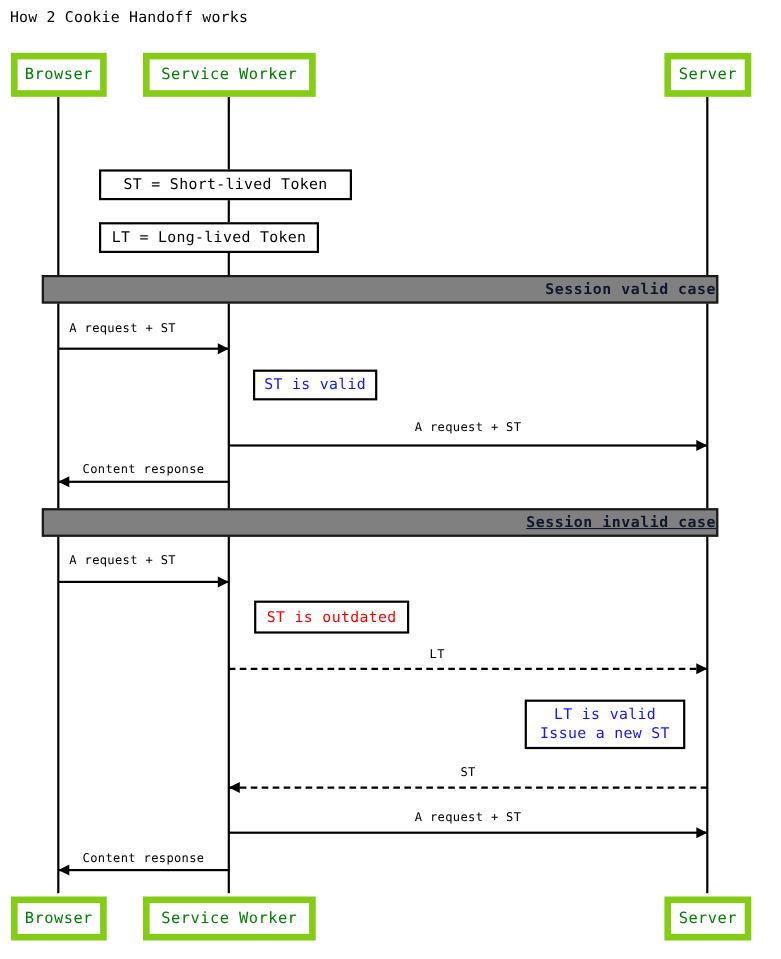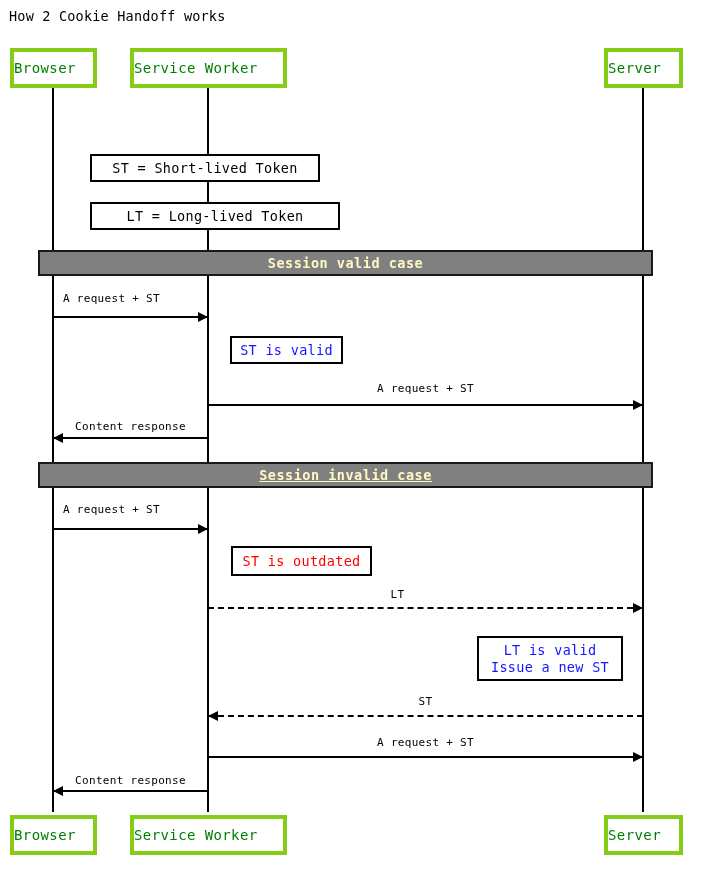--- a/index.html
+++ b/index.html
@@ -21,27 +21,27 @@
     top: 8px;
     font-size: 13.5px;
     color: #000000;
     white-space: pre;
     letter-spacing: 0.2px;
   }
   
   .participant-box {
     position: absolute;
     box-sizing: border-box;
-    border: 4px solid #84cc16;
+    border: 6px solid #84cc16;
     background: #ffffff;
     color: #008000;
     font-size: 14px;
     display: flex;
     align-items: center;
-    justify-content: flex-start;
+    justify-content: center;
     white-space: pre;
     letter-spacing: 0.4px;
   }
   
   .lifeline {
     position: absolute;
     width: 2px;
     background: #000000;
   }
   
@@ -64,26 +64,26 @@
   .note.black { color: #000000; }
   .note.blue  { color: #1414ff; }
   .note.red   { color: #ff0000; }
   .note-line { white-space: pre; }
   
   .group-bar {
     position: absolute;
     box-sizing: border-box;
     background: #808080;
     border: 2px solid #1a1a1a;
-    color: #fef9c3;
+    color: #0f172a;
     font-size: 13.5px;
     font-weight: bold;
     display: flex;
     align-items: center;
-    justify-content: center;
+    justify-content: flex-end;
     white-space: pre;
     letter-spacing: 0.5px;
   }
   
   .msg-line {
     position: absolute;
     height: 0;
     border-top: 2px solid #000000;
   }
   .msg-line.dashed {
@@ -147,21 +147,21 @@
       <div class="msg-label center" style="top: 695px; left: 208px; width: 435px;">ST</div>
       <div class="msg-line" style="left: 208px; top: 756px; width: 435px;"></div>
       <div class="msg-head right" style="top: 752px; left: 633px;"></div>
       <div class="msg-label center" style="top: 736px; left: 208px; width: 435px;">A request + ST</div>
       <div class="msg-line" style="left: 53px; top: 790px; width: 155px;"></div>
       <div class="msg-head left" style="top: 786px; left: 53px;"></div>
       <div class="msg-label center" style="top: 774px; left: 53px; width: 155px;">Content response</div>
     </div>
   <div id="note-layer">
       <div class="note black" style="left: 90px; top: 154px; width: 230px; height: 28px;"><span class="note-line">ST = Short-lived Token</span></div>
-      <div class="note black" style="left: 90px; top: 202px; width: 250px; height: 28px;"><span class="note-line">LT = Long-lived Token</span></div>
+      <div class="note black" style="left: 90px; top: 202px; width: 200px; height: 28px;"><span class="note-line">LT = Long-lived Token</span></div>
       <div class="note blue" style="left: 230px; top: 336px; width: 113px; height: 28px;"><span class="note-line">ST is valid</span></div>
       <div class="note red" style="left: 231px; top: 546px; width: 141px; height: 30px;"><span class="note-line">ST is outdated</span></div>
       <div class="note blue" style="left: 477px; top: 636px; width: 146px; height: 45px;"><span class="note-line">LT is valid</span><span class="note-line">Issue a new ST</span></div>
     </div>
   <div id="footer-layer">
       <div class="participant-box" style="left: 10px; top: 815px; width: 87px; height: 40px;"><span>Browser</span></div>
       <div class="participant-box" style="left: 130px; top: 815px; width: 157px; height: 40px;"><span>Service Worker</span></div>
       <div class="participant-box" style="left: 604px; top: 815px; width: 79px; height: 40px;"><span>Server</span></div>
     </div>
 </div>

